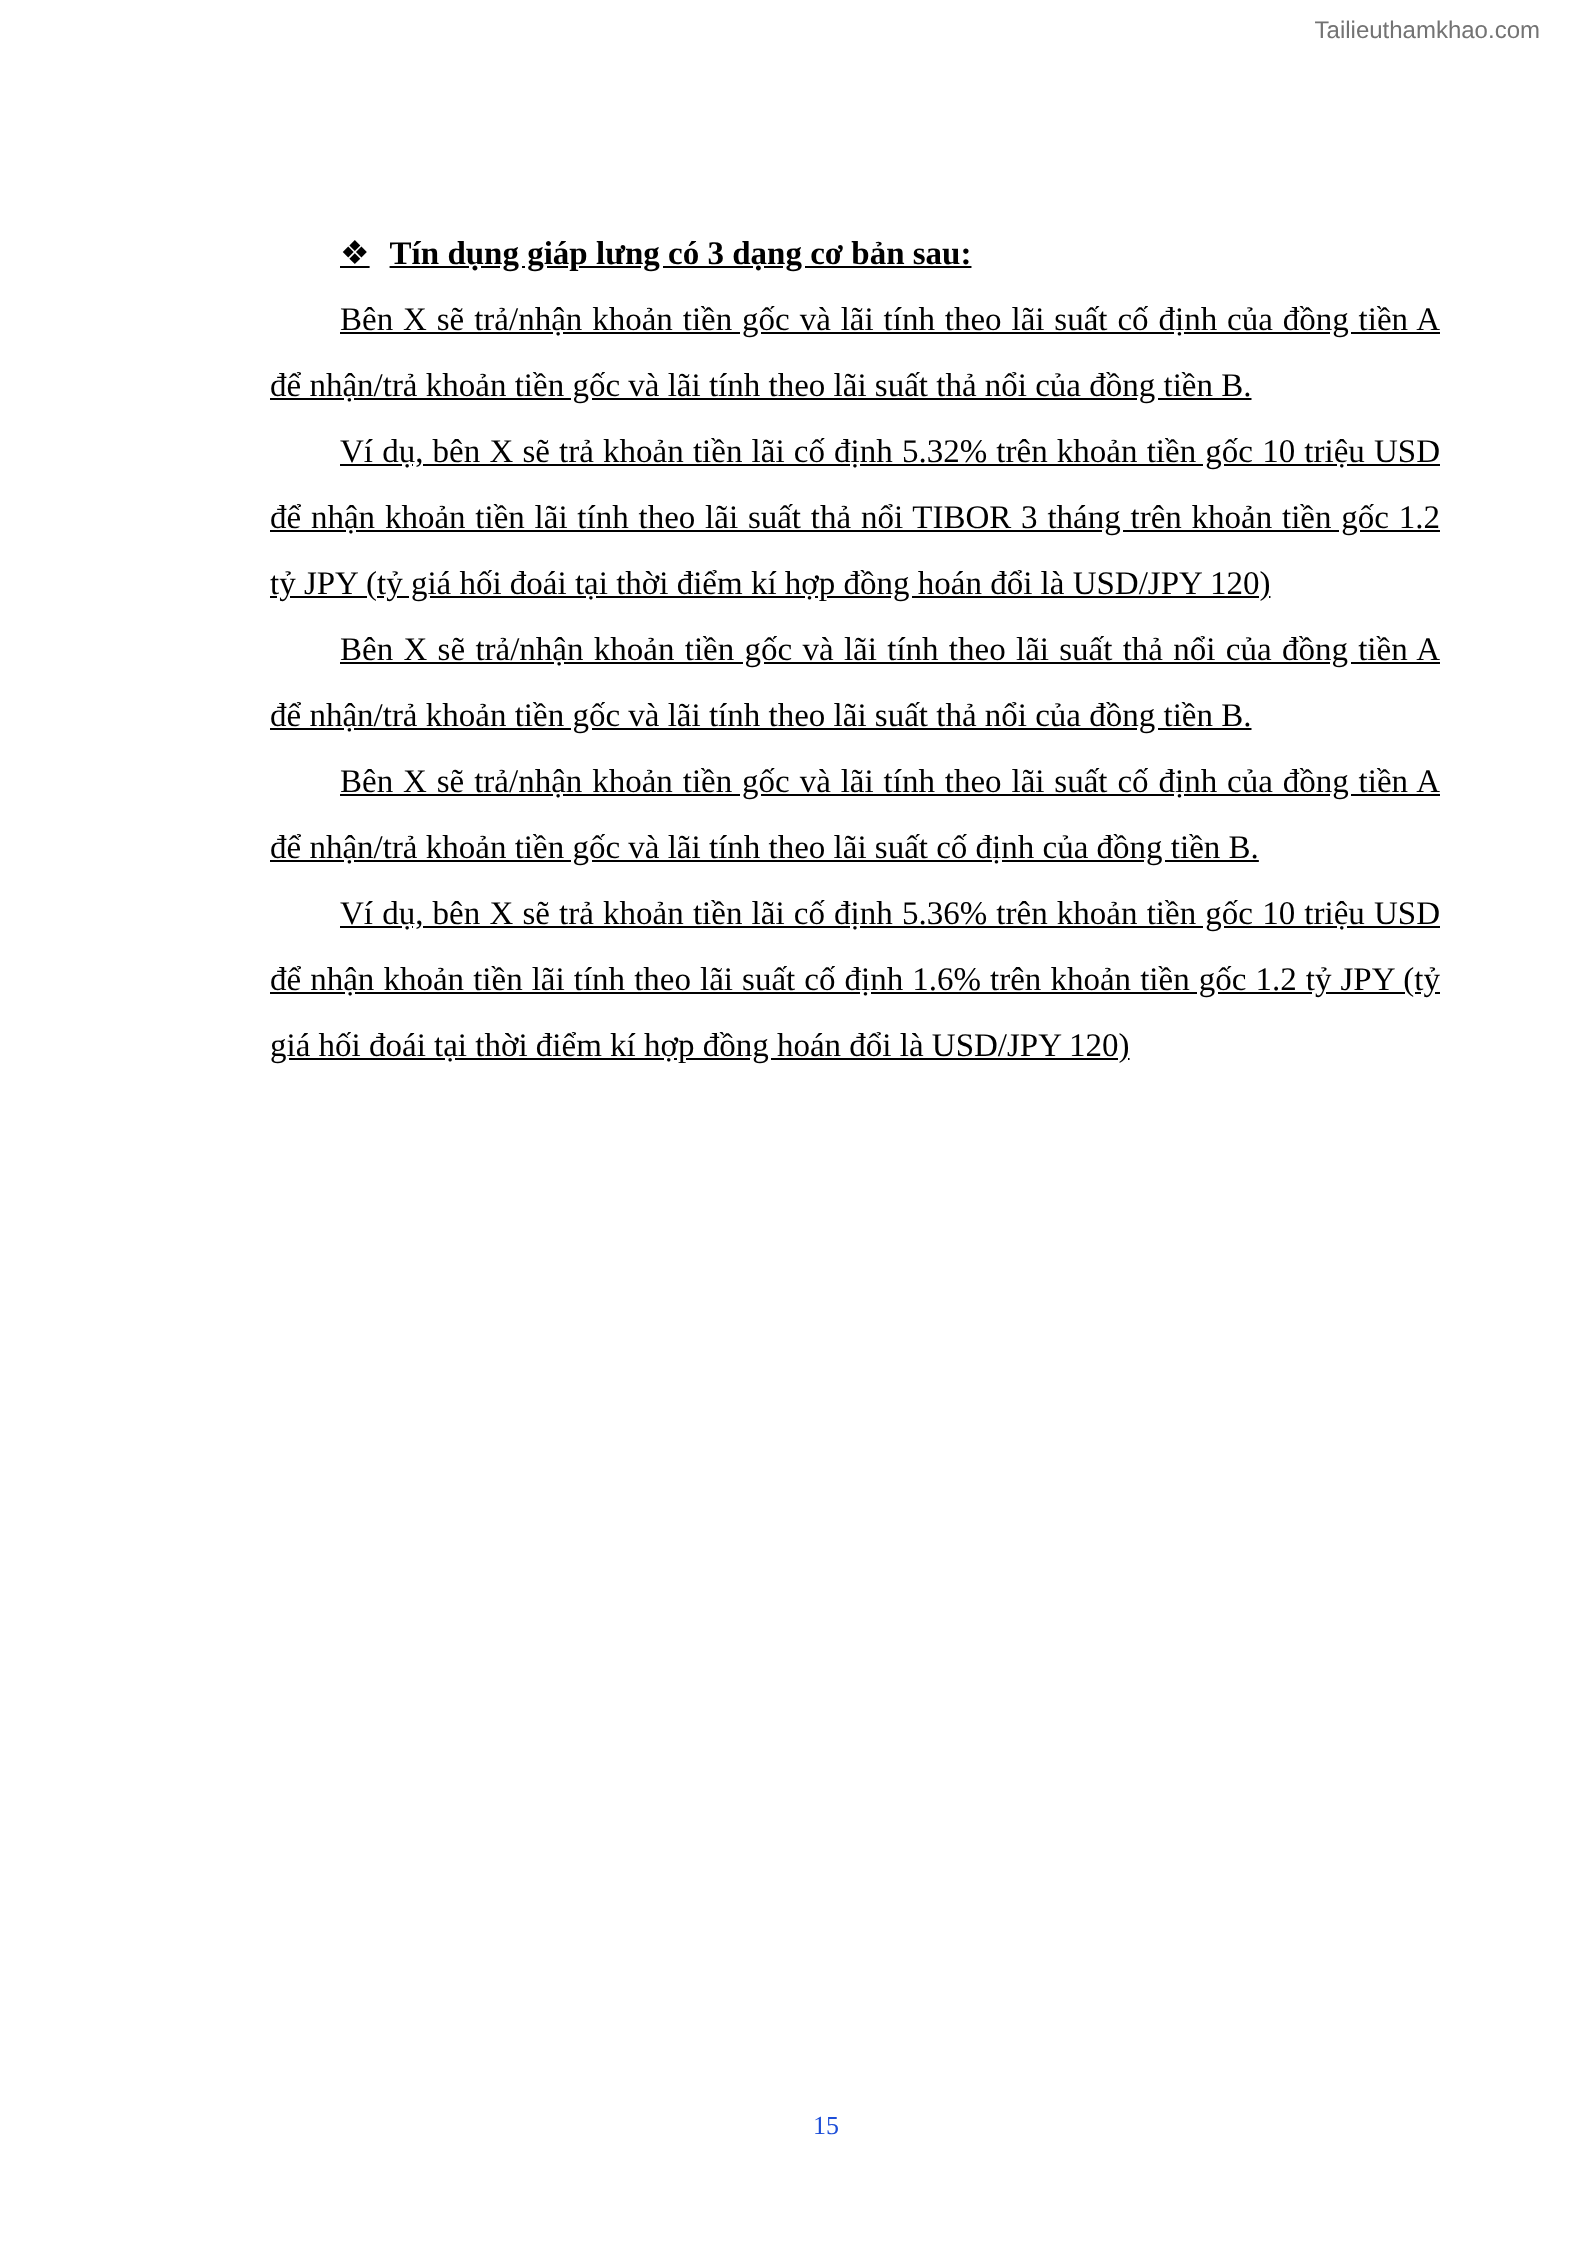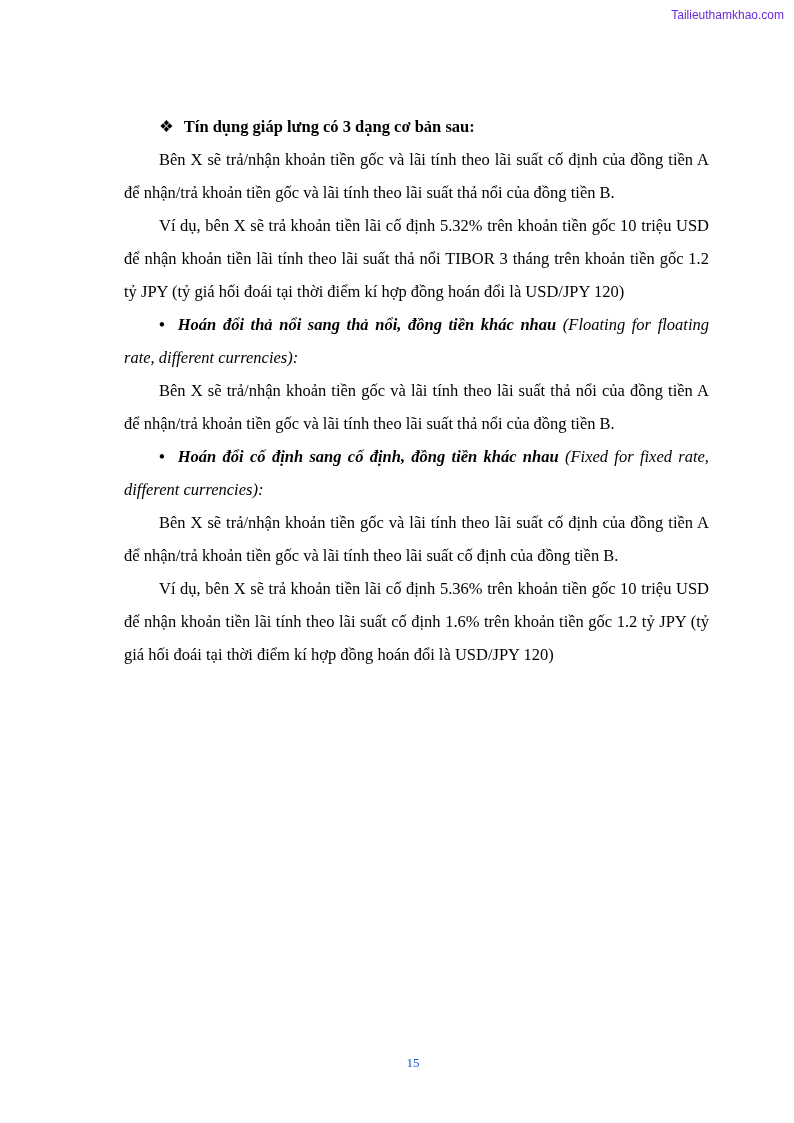--- a/index.html
+++ b/index.html
@@ -13,30 +13,31 @@
     height: 1123px;
     margin: 0 auto;
     background: #ffffff;
     font-family: "Liberation Serif", "DejaVu Serif", serif;
     color: #000000;
     overflow: hidden;
   }
   .watermark {
     position: absolute;
     top: 8px;
-    right: 10px;
+    right: 24px;
     font-family: "Liberation Sans", "DejaVu Sans", sans-serif;
     font-size: 12px;
-    color: #6d28d9;
+    color: #737373;
   }
   .content {
     position: absolute;
     top: 110px;
-    left: 124px;
+    left: 135px;
     width: 585px;
+    text-decoration: underline;
   }
   .content p {
     margin: 0;
     font-size: 16.5px;
     line-height: 33px;
     text-align: justify;
   }
   .heading {
     font-weight: bold;
     text-indent: 35px;
@@ -84,28 +85,22 @@
 
   <div class="content">
 
     <p class="heading">
       <span class="marker">❖</span><span>Tín dụng giáp lưng có 3 dạng cơ bản sau:</span>
     </p>
 
     <p class="body">Bên X sẽ trả/nhận khoản tiền gốc và lãi tính theo lãi suất cố định của đồng tiền A để nhận/trả khoản tiền gốc và lãi tính theo lãi suất thả nổi của đồng tiền B.</p>
     <p class="body">Ví dụ, bên X sẽ trả khoản tiền lãi cố định 5.32% trên khoản tiền gốc 10 triệu USD để nhận khoản tiền lãi tính theo lãi suất thả nổi TIBOR 3 tháng trên khoản tiền gốc 1.2 tỷ JPY (tỷ giá hối đoái tại thời điểm kí hợp đồng hoán đổi là USD/JPY 120)</p>
 
-    <p class="bullet-title">
-      <span class="bullet">•</span><span class="vi">Hoán đổi thả nổi sang thả nổi, đồng tiền khác nhau</span><span class="en"> (Floating for floating rate, different currencies):</span>
-    </p>
     <p class="body">Bên X sẽ trả/nhận khoản tiền gốc và lãi tính theo lãi suất thả nổi của đồng tiền A để nhận/trả khoản tiền gốc và lãi tính theo lãi suất thả nổi của đồng tiền B.</p>
 
-    <p class="bullet-title">
-      <span class="bullet">•</span><span class="vi">Hoán đổi cố định sang cố định, đồng tiền khác nhau</span><span class="en"> (Fixed for fixed rate, different currencies):</span>
-    </p>
     <p class="body">Bên X sẽ trả/nhận khoản tiền gốc và lãi tính theo lãi suất cố định của đồng tiền A để nhận/trả khoản tiền gốc và lãi tính theo lãi suất cố định của đồng tiền B.</p>
     <p class="body">Ví dụ, bên X sẽ trả khoản tiền lãi cố định 5.36% trên khoản tiền gốc 10 triệu USD để nhận khoản tiền lãi tính theo lãi suất cố định 1.6% trên khoản tiền gốc 1.2 tỷ JPY (tỷ giá hối đoái tại thời điểm kí hợp đồng hoán đổi là USD/JPY 120)</p>
 
   </div>
 
   <div class="page-number">15</div>
 
 </div>
 
 </body></html>

